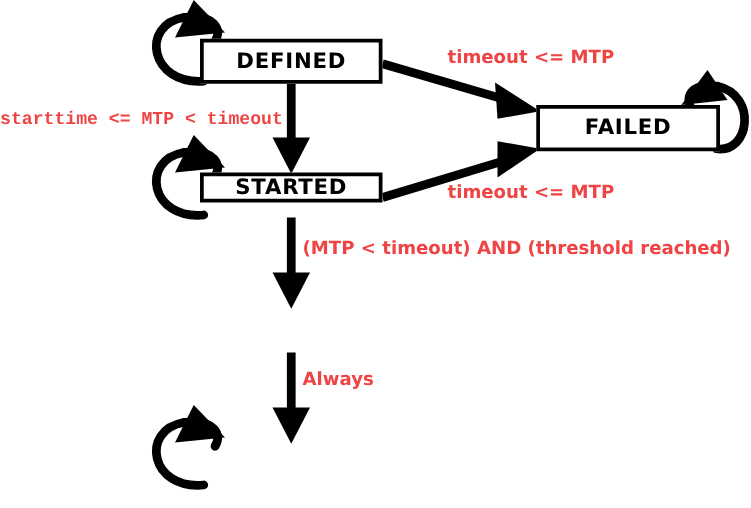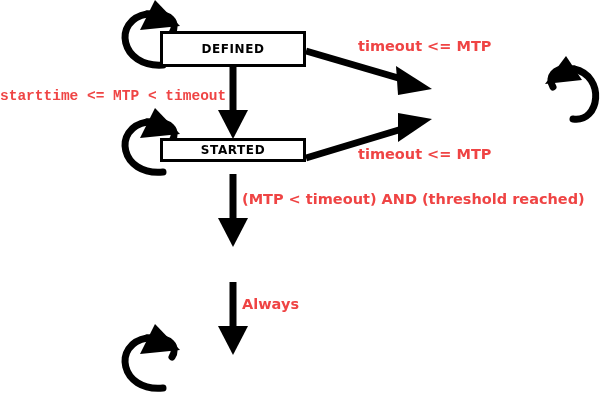--- a/index.html
+++ b/index.html
@@ -30,21 +30,21 @@
     background: #ffffff;
     border: 3px solid #000000;
     display: flex;
     align-items: center;
     justify-content: center;
     z-index: 5;
   }
   .state-label {
     font-family: "DejaVu Sans", sans-serif;
     font-weight: bold;
-    font-size: 12px;
+    font-size: 17px;
     letter-spacing: 0.6px;
     color: #000000;
     white-space: nowrap;
     line-height: 1;
   }
   .edge-label {
     position: absolute;
     font-family: "DejaVu Sans", sans-serif;
     font-weight: bold;
     font-size: 14.5px;
@@ -109,20 +109,23 @@
       <path d="M 147 338 C 172 335, 178 348, 172 357" fill="none" stroke="#000" stroke-width="7" stroke-linecap="round"></path>
       <polygon points="155,324 140,354 180,350" fill="#000"></polygon>
     </g>
 
   </svg>
 
   <div class="state-box" style="left:160px; top:31px; width:146px; height:36px;">
     <span class="state-label">DEFINED</span>
   </div>
 
+  <div class="state-box" style="left:429px; top:84px; width:147px; height:37px;">
+    <span class="state-label">FAILED</span>
+  </div>
 
   <div class="state-box" style="left:160px; top:138px; width:146px; height:24px;">
     <span class="state-label">STARTED</span>
   </div>
 
 
 
   <div class="edge-label" style="left:0px; top:89px;font-family:Liberation Mono, monospace;">starttime &lt;= MTP &lt; timeout</div>
 
   <div class="edge-label" style="left:358px; top:39px;">timeout &lt;= MTP</div>

